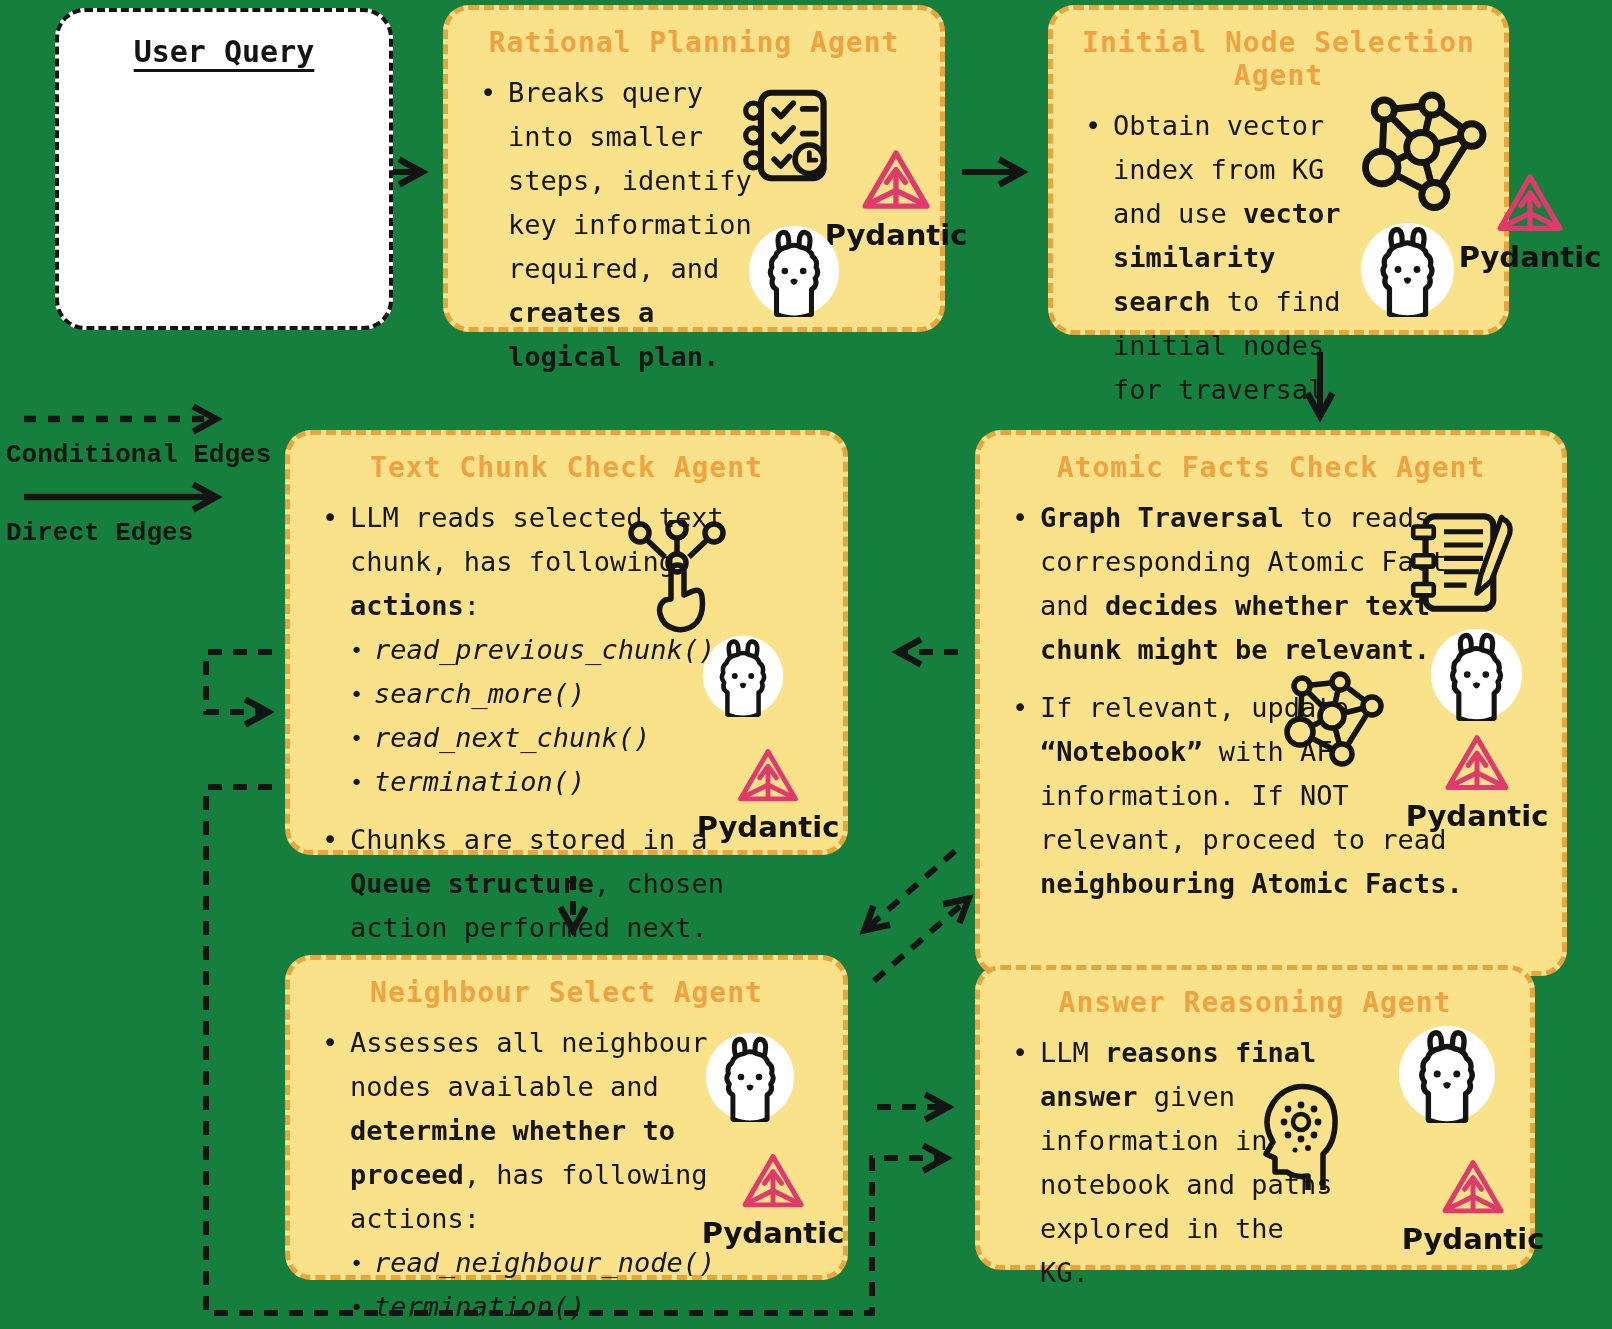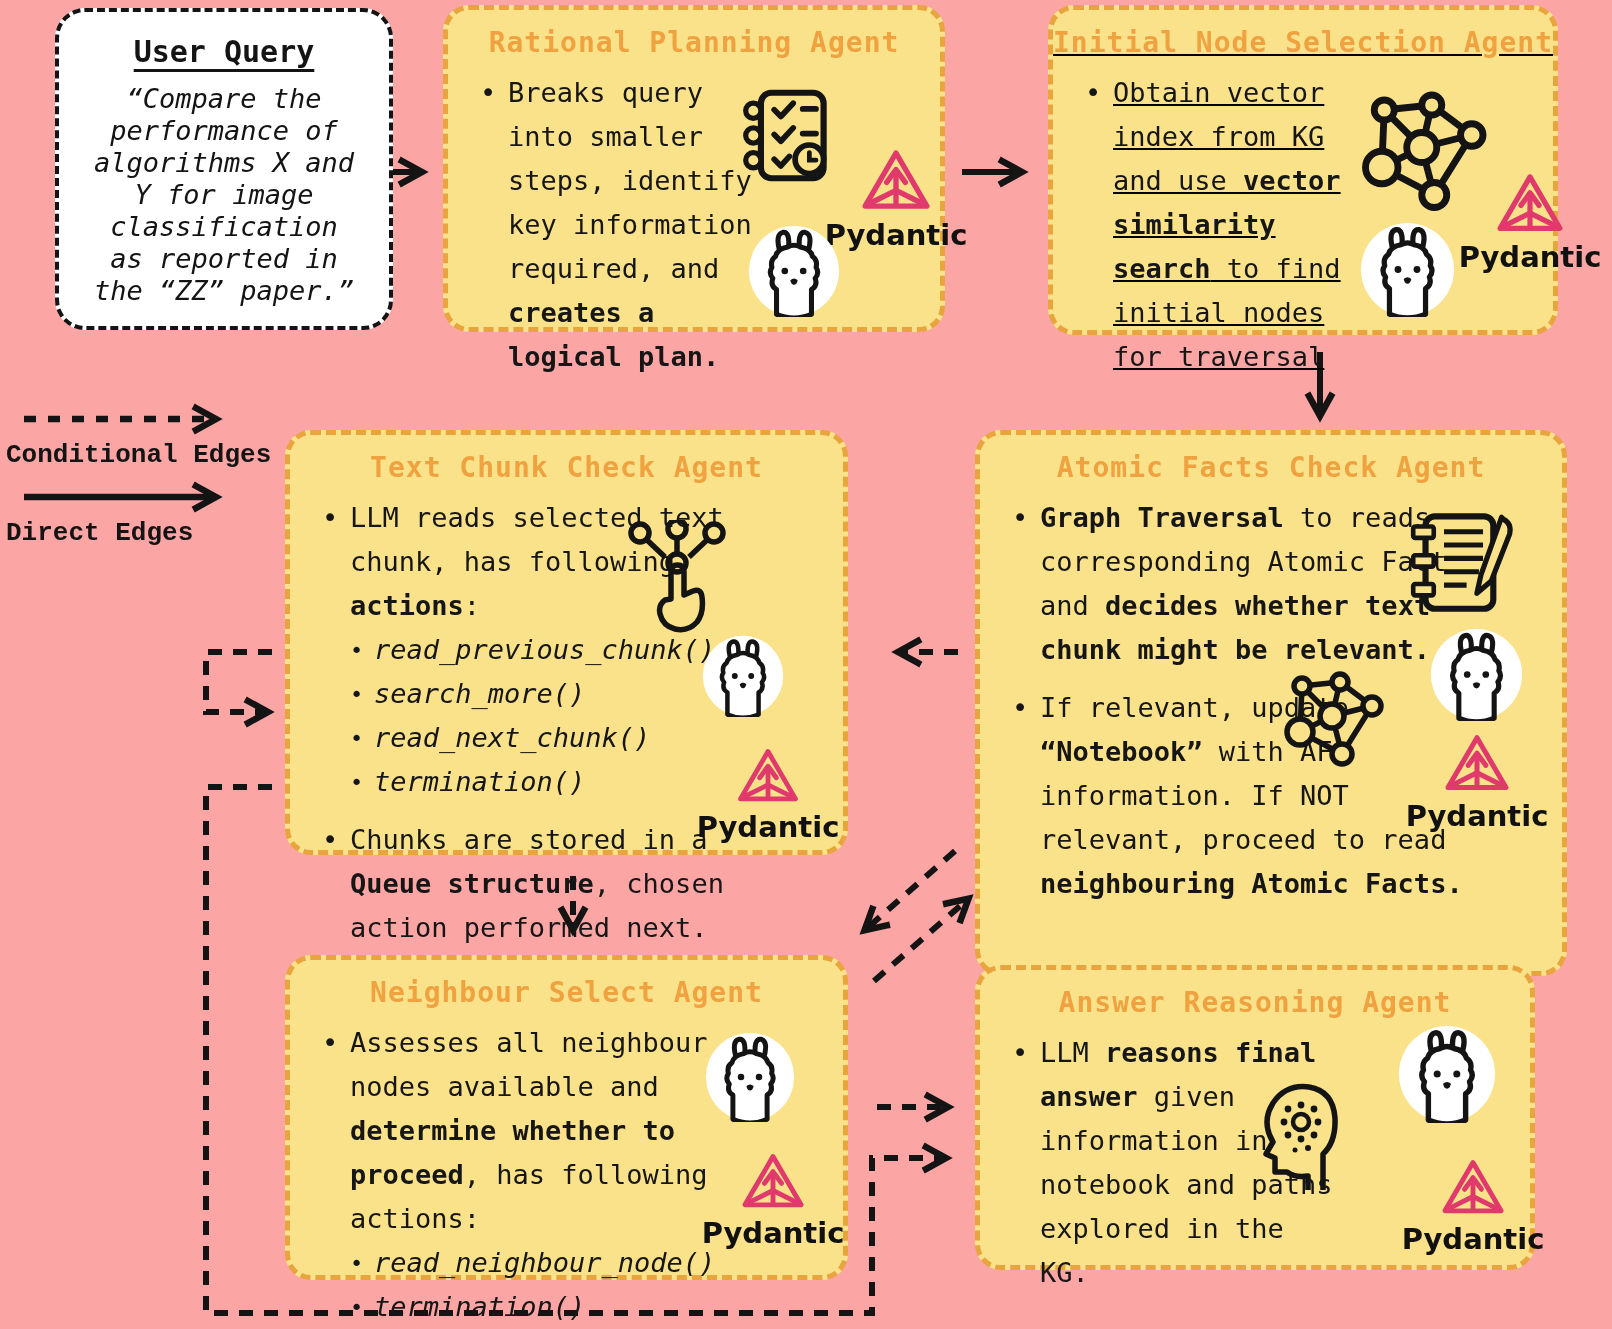--- a/index.html
+++ b/index.html
@@ -1,18 +1,18 @@
 <!DOCTYPE html>
 <html><head>
 <meta charset="utf-8">
 <style>
   * { margin:0; padding:0; box-sizing:border-box; }
   html,body { background:#ffffff; }
   body { font-family:"DejaVu Sans Mono", monospace; }
-  .canvas { position:relative; width:1612px; height:1329px; background:#fca5a5; overflow:hidden; }
+  .canvas { position:relative; width:1612px; height:1329px; background:#15803d; overflow:hidden; }
 
   .edges { position:absolute; left:0; top:0; width:1612px; height:1329px; pointer-events:none; }
 
   .agent-box {
     position:absolute;
     background:#FAE28A;
     border:5px dashed #E8A43D;
     border-radius:26px;
   }
   .agent-title {
@@ -191,21 +191,20 @@
         <path d="M874 981 L967 900" marker-end="url(#head)"></path>
         <path d="M877 1107 L946 1107" marker-end="url(#head)"></path>
         <path d="M272 652 L206 652 L206 712 L266 712" marker-end="url(#head)"></path>
         <path d="M272 787 L206 787 L206 1313 L872 1313 L872 1158 L944 1158" marker-end="url(#head)"></path>
       </g>
     </g>
   </svg>
 
   <div class="user-query">
     <div class="uq-title">User Query</div>
-    <div class="uq-body">“Compare the performance of algorithms X and Y for image classification as reported in the “ZZ” paper.”</div>
   </div>
 
   <div class="legend-item" style="left:18px;top:402px;">
     <svg width="225" height="36" viewBox="0 0 225 36">
       <defs>
         <marker id="lhead" markerUnits="userSpaceOnUse" markerWidth="36" markerHeight="36" refX="24" refY="17" orient="auto">
           <path d="M6 6 L26 17 L6 28" fill="none" stroke="#141414" stroke-width="6.5" stroke-linecap="square"></path>
         </marker>
       </defs>
       <path d="M6 17 L196 17" fill="none" stroke="#141414" stroke-width="6.5" stroke-dasharray="12 12" marker-end="url(#lhead)"></path>
@@ -236,21 +235,21 @@
         </svg>
       <div class="pyd-label">Pydantic</div>
     </div>
     <span class="icon" style="left:300px;top:215px;width:92px;height:92px;">
         <svg viewBox="0 0 100 100">
           <use href="#sym-llama"></use>
         </svg>
       </span>
   </section>
 
-  <section class="agent-box" style="left:1048px;top:5px;width:510px;height:330px;text-decoration:underline;">
+  <section class="agent-box" style="left:1048px;top:5px;width:461px;height:330px;">
     <h2 class="agent-title">Initial Node Selection Agent</h2>
     <ul class="bullets" style="width:285px;">
       <li><span>Obtain vector index from KG and use </span><span class="bd">vector similarity search</span><span> to find initial nodes for traversal</span></li>
     </ul>
     <span class="icon" style="left:300px;top:80px;width:145px;height:125px;">
         <svg viewBox="0 0 110 100">
           <use href="#sym-network"></use>
         </svg>
       </span>
     <div class="pydantic" style="left:412px;top:162px;width:130px;">

